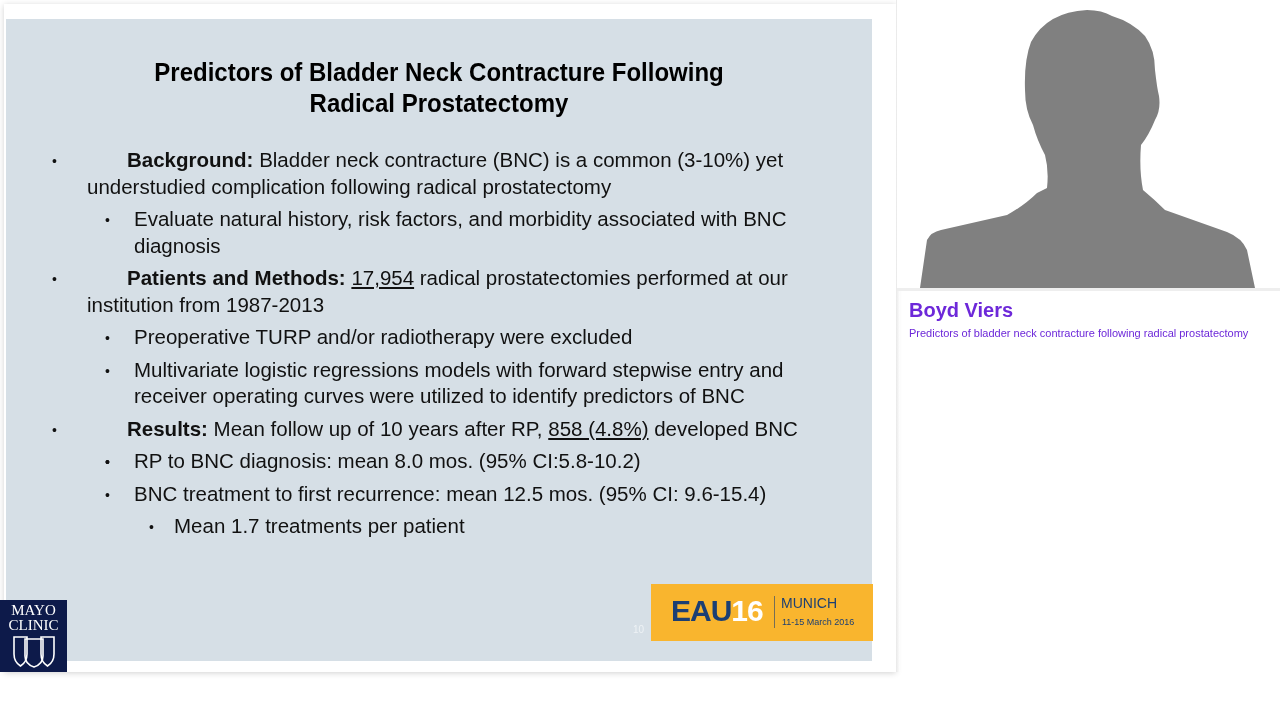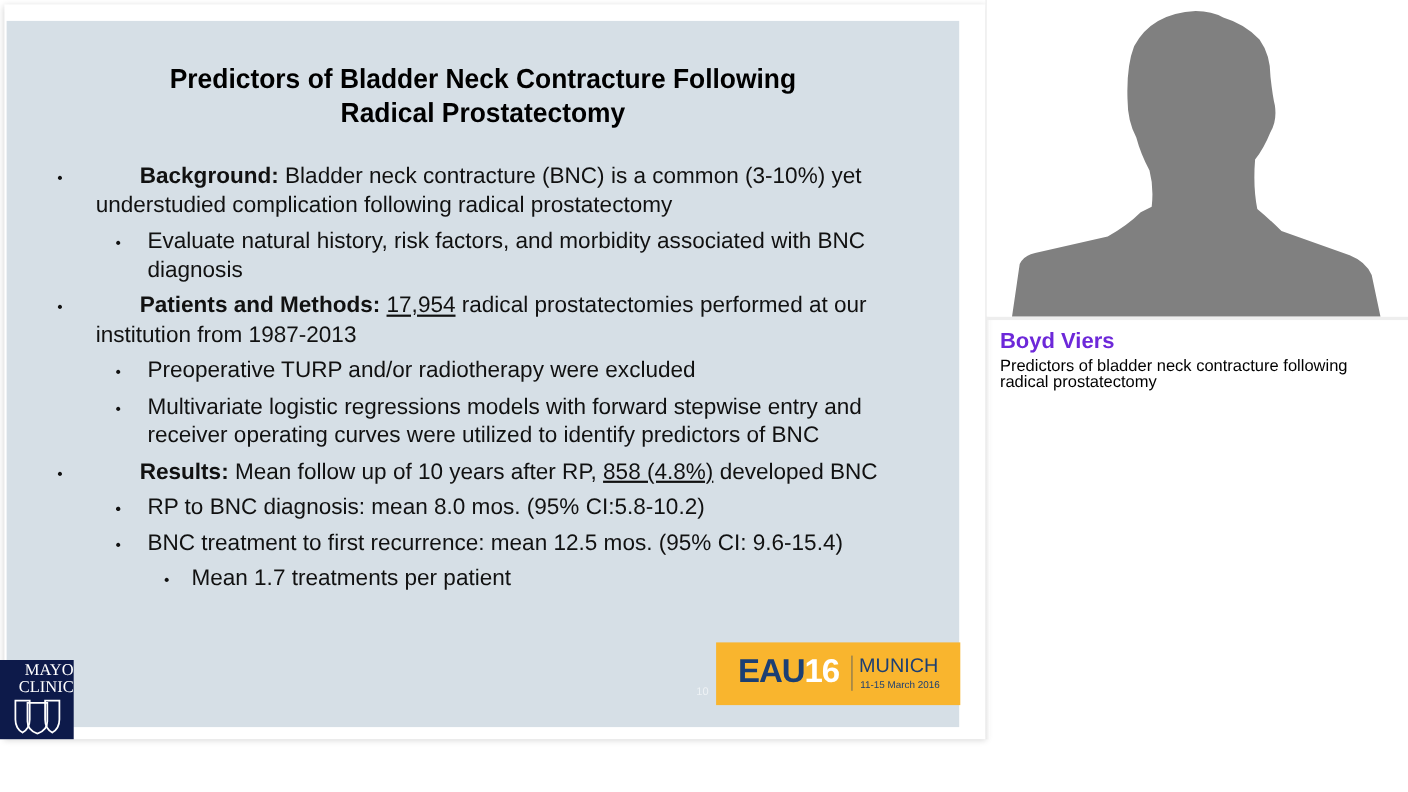--- a/index.html
+++ b/index.html
@@ -15,31 +15,31 @@
   .l2 { padding-left:88px; margin-bottom:6px; }
   .l2 > .dot { left:59px; top:1px; }
   .l3 { padding-left:128px; margin-bottom:6px; }
   .l3 > .dot { left:103px; top:1px; }
   .b { font-weight:bold;margin-left:40px; }
   .u { text-decoration:underline; }
   .eau { position:absolute; left:645px; top:565px; width:222px; height:57px; background:#f9b52e; }
   .eau-word { position:absolute; left:20px; top:10px; font-size:30px; font-weight:bold; color:#1c3f73; letter-spacing:-1px; }
   .eau-num { color:#ffffff; }
   .eau-div { position:absolute; left:123px; top:12px; width:1px; height:32px; background:#1c3f73; opacity:0.6; }
-  .eau-city { position:absolute; left:130px; top:11px; font-size:18px; color:#1c3f73; }
+  .eau-city { position:absolute; left:130px; top:11px; font-size:14px; color:#1c3f73; }
   .eau-date { position:absolute; left:131px; top:33px; font-size:9px; color:#1c3f73; }
   .slide-num { position:absolute; left:627px; top:605px; font-size:10px; color:#eef2f5; }
-  .mayo { position:absolute; left:0; top:600px; width:67px; height:72px; background:#0d1a4a; color:#fff; font-family:"Liberation Serif", serif; text-align:right; }
+  .mayo { position:absolute; left:0; top:600px; width:67px; height:72px; background:#0d1a4a; color:#fff; font-family:"Liberation Serif", serif; text-align:center; }
   .mayo .t1 { font-size:15px; line-height:15px; padding-top:3px; }
   .mayo .t2 { font-size:15px; line-height:15px; }
   .mayo svg { display:block; margin:1px auto 0; }
   .speaker-photo { position:absolute; left:897px; top:0; width:383px; height:288px; background:#ffffff; }
   .photo-divider { position:absolute; left:897px; top:288px; width:383px; height:3px; background:#eeeeee; }
   .speaker-name { position:absolute; left:909px; top:299px; font-size:20px; font-weight:bold; color:#6d28d9; }
-  .speaker-title { position:absolute; left:909px; top:326px; width:360px; font-size:15px; line-height:14.5px; color:#000000; }
+  .speaker-title { position:absolute; left:909px; top:326px; width:360px; font-size:11px; line-height:14.5px; color:#6d28d9; }
   .shadow-right { position:absolute; left:896px; top:0; width:4px; height:672px; background:linear-gradient(to right, #e8e8e8, #ffffff); }
 </style>
 </head>
 <body>
 
 <div class="slide-frame">
   <div class="slide">
     <div class="slide-title">
       <div>Predictors of Bladder Neck Contracture Following</div>
       <div>Radical Prostatectomy</div>

